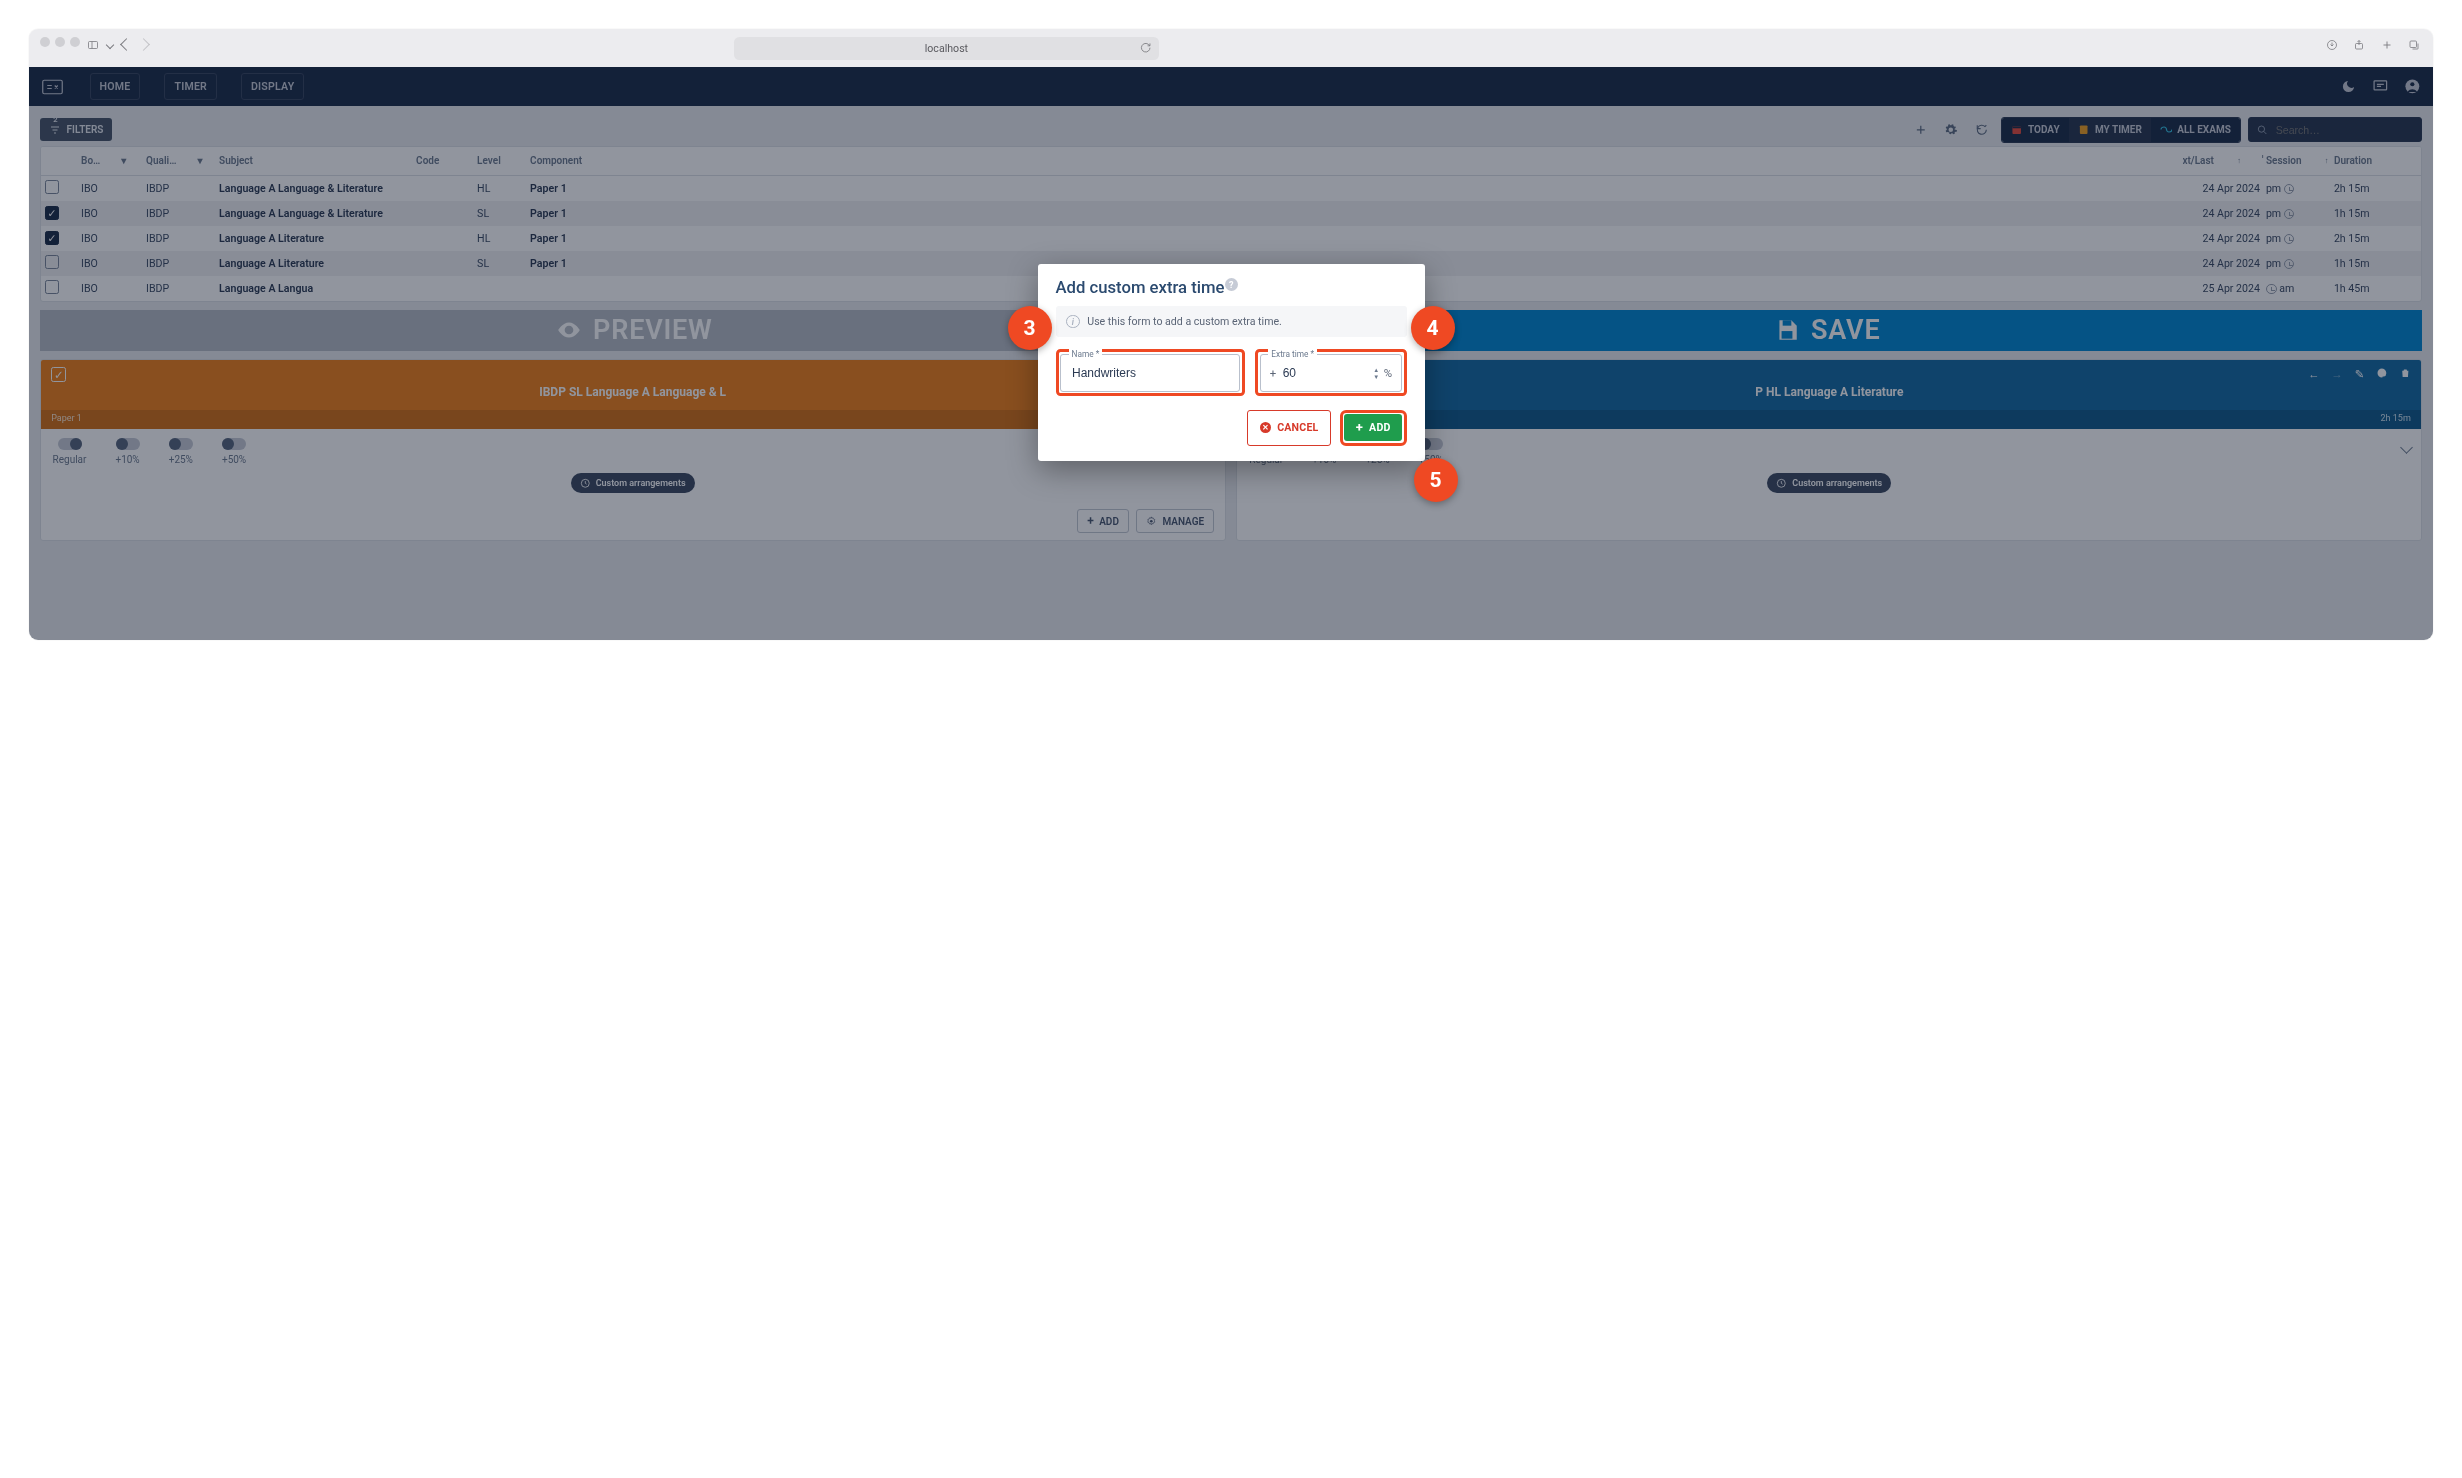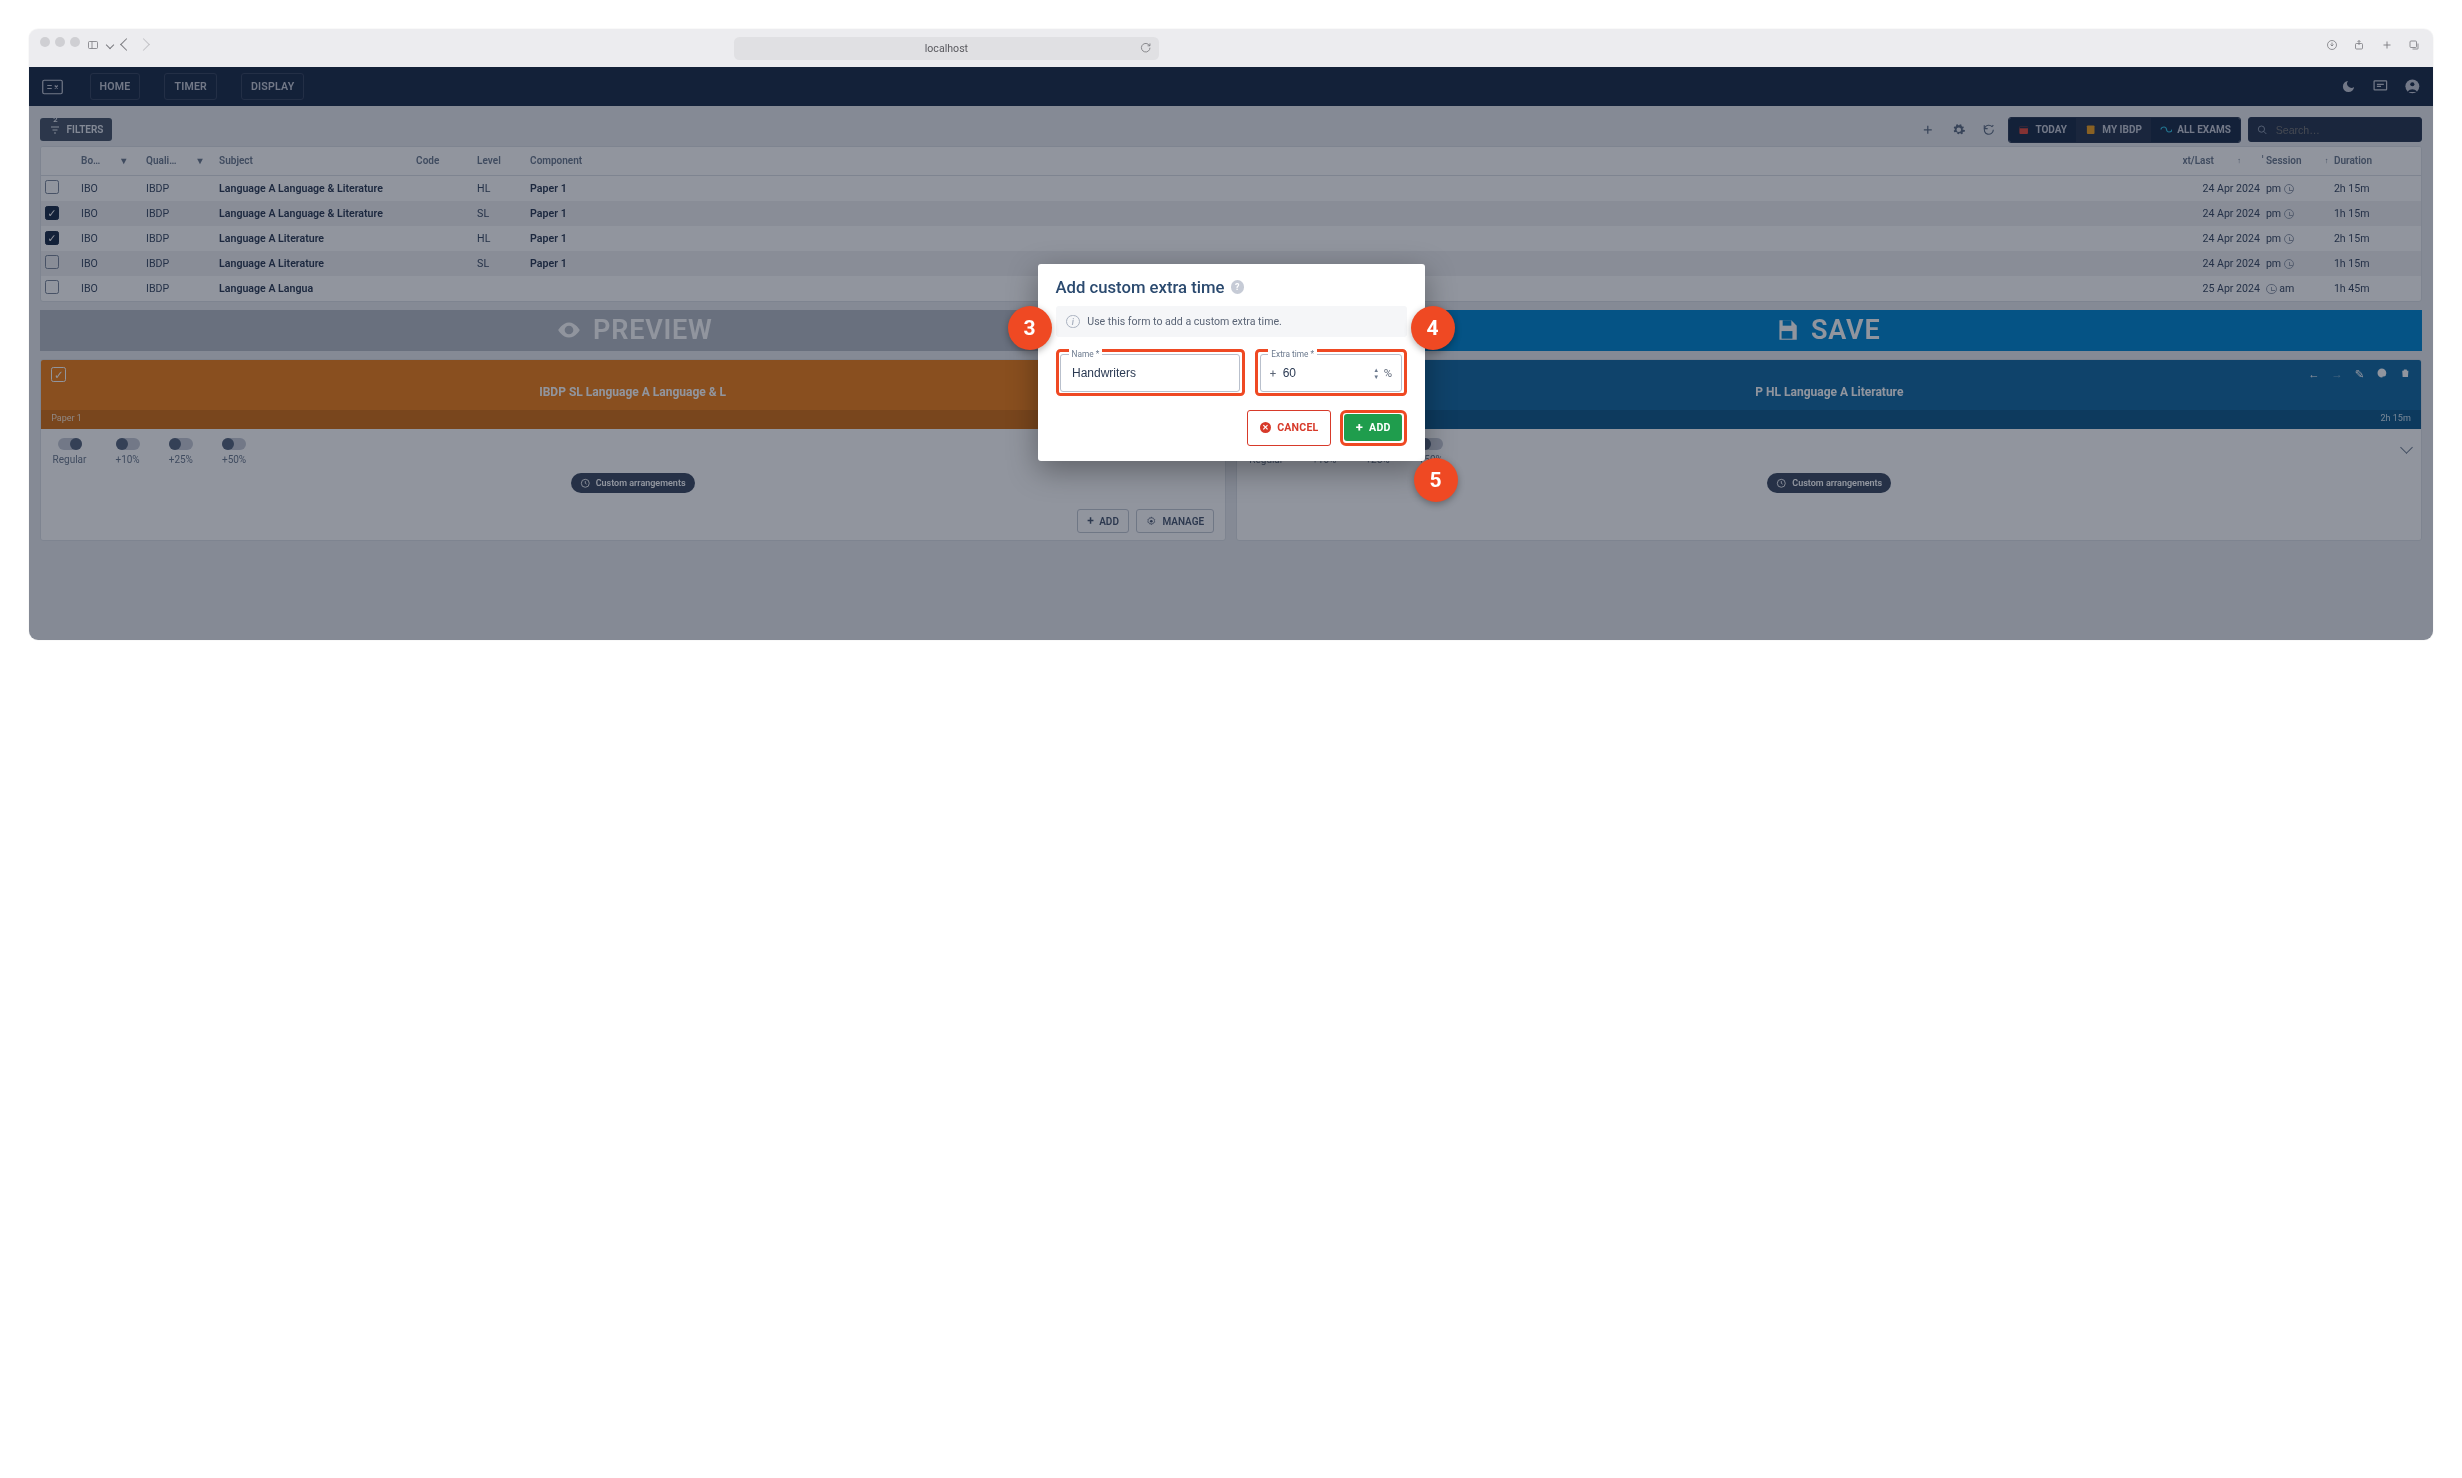--- a/index.html
+++ b/index.html
@@ -111,21 +111,21 @@
   .expand{position:absolute;right:10.6px;top:12px}
   .expand .chev{border-color:#6c7a8e}
   .chev.u{transform:rotate(-135deg)}
   .chev.d{transform:rotate(45deg)}
   .cardfoot{display:flex;justify-content:flex-end;gap:7.6px;padding:7.6px 10.6px}
   .outbtn{border:0.8px solid #c2c8d2;border-radius:3px;padding:5.3px 9px;font-size:10px;font-weight:600;color:#4a5870;display:flex;align-items:center;gap:5.3px}
 
   
   .modalwrap{position:absolute;inset:0;z-index:10;display:flex;align-items:flex-start;justify-content:center;padding-top:197px;pointer-events:none}
   .modal{width:387px;background:#fff;border-radius:3px;box-shadow:0 9px 30px rgba(0,0,0,.35);pointer-events:auto;position:relative}
-  .mhead{padding:13.6px 18px 9px;display:flex;align-items:center;gap:6px}
+  .mhead{padding:13.6px 18px 9px;display:flex;align-items:flex-start;gap:0}
   .mhead h2{margin:0;color:#2b4a6f;font-size:16.7px;font-weight:500}
   .helpdot{width:13.6px;height:13.6px;border-radius:50%;background:#c6cbd6;color:#fff;font-size:9px;font-weight:700;display:flex;align-items:center;justify-content:center}
   .info{margin:0 18px;background:#f5f6f8;padding:9px 10.6px;border-radius:3px;display:flex;align-items:center;gap:7.6px;color:#5b6576;font-size:10.6px}
   .infoicon{width:13.6px;height:13.6px;border:1.5px solid #aab2c0;border-radius:50%;display:flex;align-items:center;justify-content:center;font-size:8.3px;font-style:italic;font-weight:700;color:#aab2c0}
   .fields{display:flex;gap:10.6px;padding:12px 18px 3px}
   .fld{flex:1;position:relative}
   .ring{border:3.8px solid var(--red-ring);border-radius:4.5px;padding:1.5px}
   .inwrap{border:0.8px solid #b9c0cc;border-radius:3px;height:38px;display:flex;align-items:center;padding:0 9px;position:relative}
   .inwrap .lbl{position:absolute;top:-6px;left:7.6px;background:#fff;padding:0 3px;font-size:8.3px;color:#6c7a8e}
   .inwrap input{border:none;outline:none;font-size:12px;color:#2b3a53;width:100%}
@@ -275,21 +275,21 @@
                   </svg>
                 </span>
                 <span>TODAY</span>
               </div>
           <div class="light">
                 <span class="ico orange">
                   <svg width="11.4" height="11.4" viewBox="0 0 24 24" fill="currentColor">
                     <rect x="4" y="3" width="16" height="18" rx="2"></rect>
                   </svg>
                 </span>
-                <span>MY IBDP</span>
+                <span>MY TIMER</span>
               </div>
           <div>
                 <span class="ico cyan">
                   <svg width="13" height="9" viewBox="0 0 24 14" fill="none" stroke="currentColor" stroke-width="2.4">
                     <path d="M2 7c0-3 3-5 6-5s5 3 5 5 2 5 5 5 6-2 6-5"></path>
                   </svg>
                 </span>
                 <span>ALL EXAMS</span>
               </div>
         </div>

